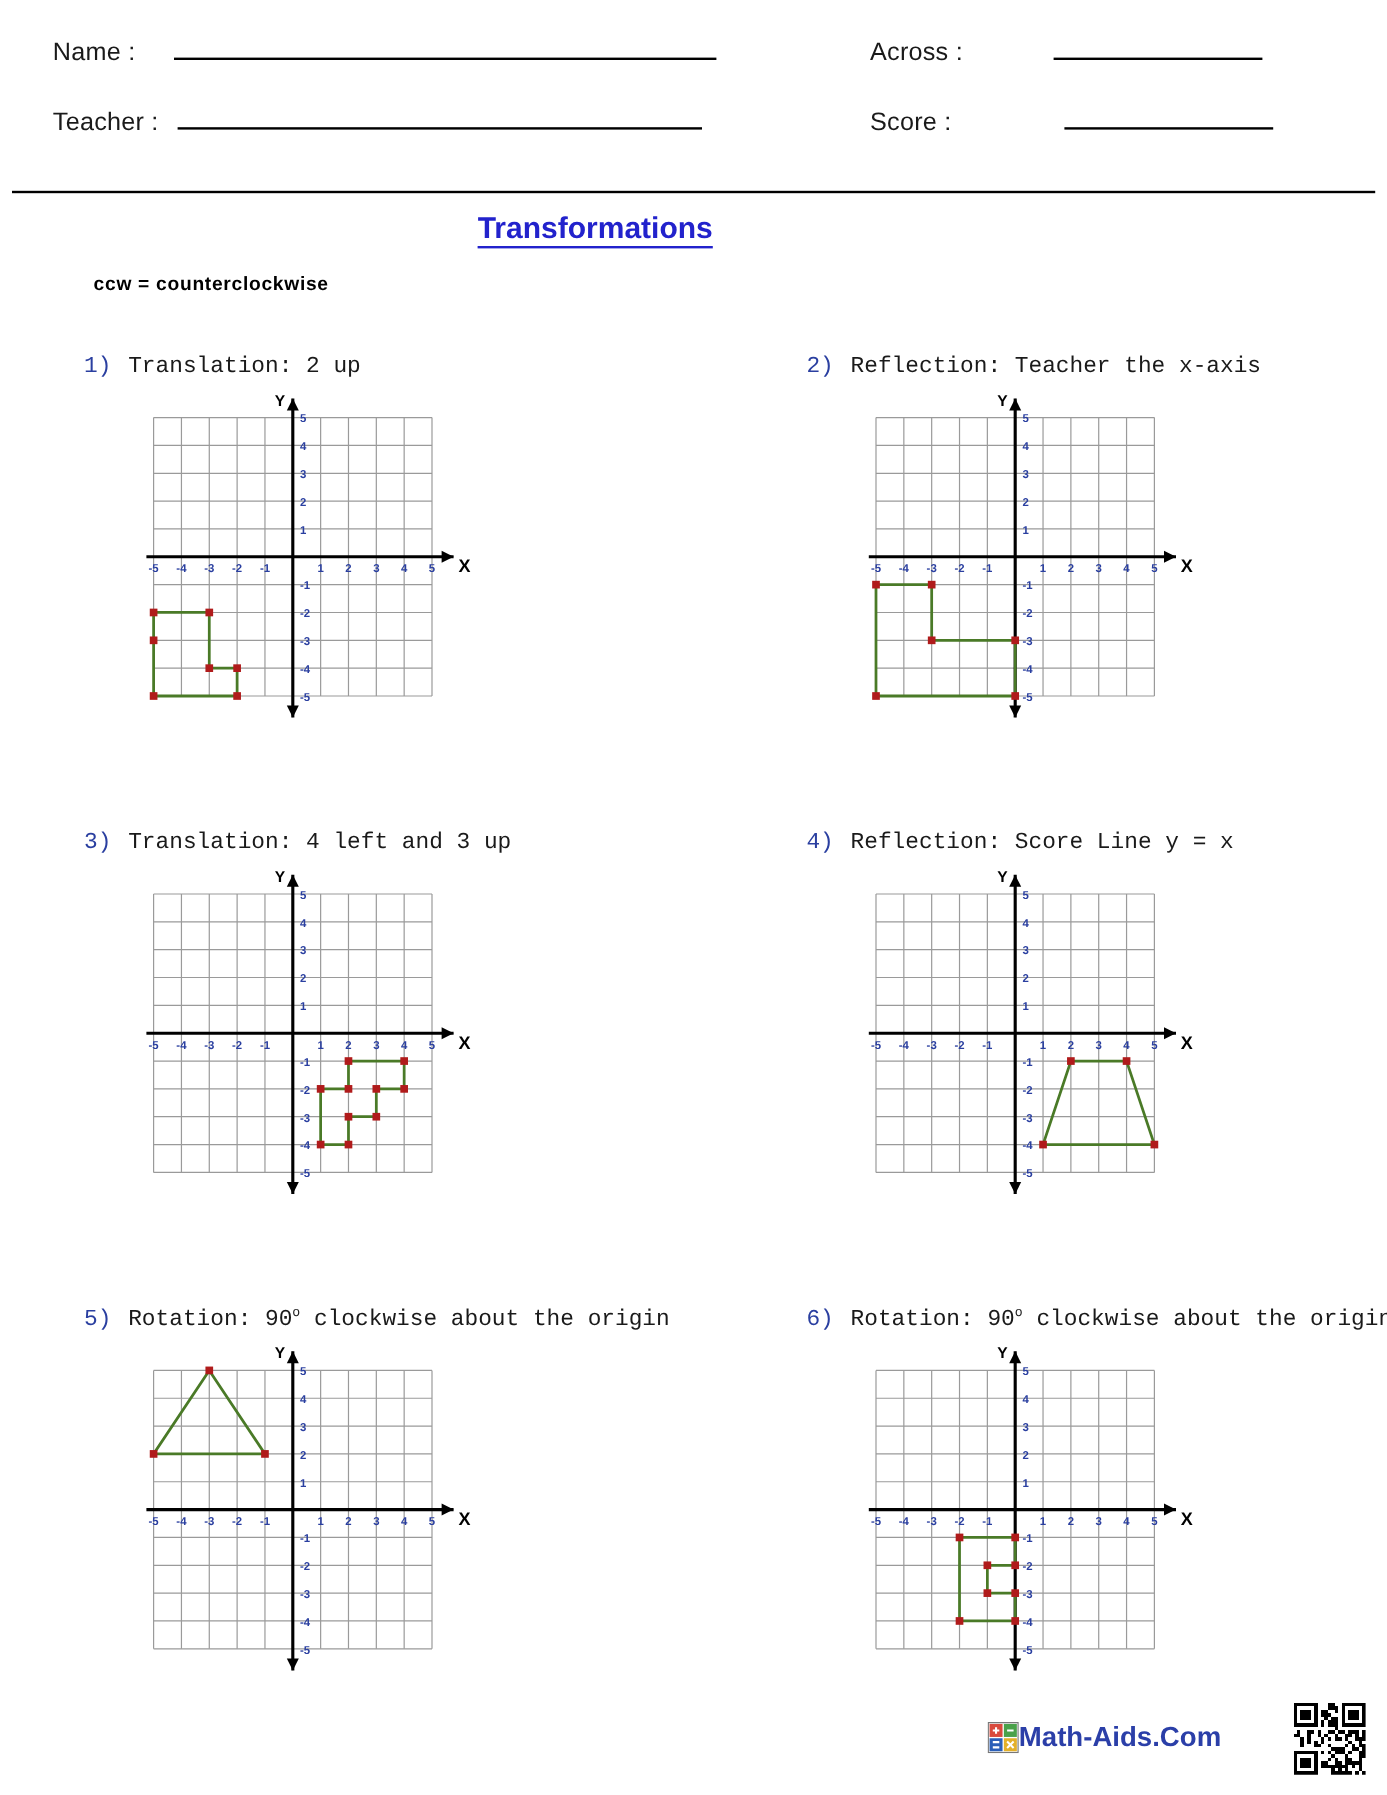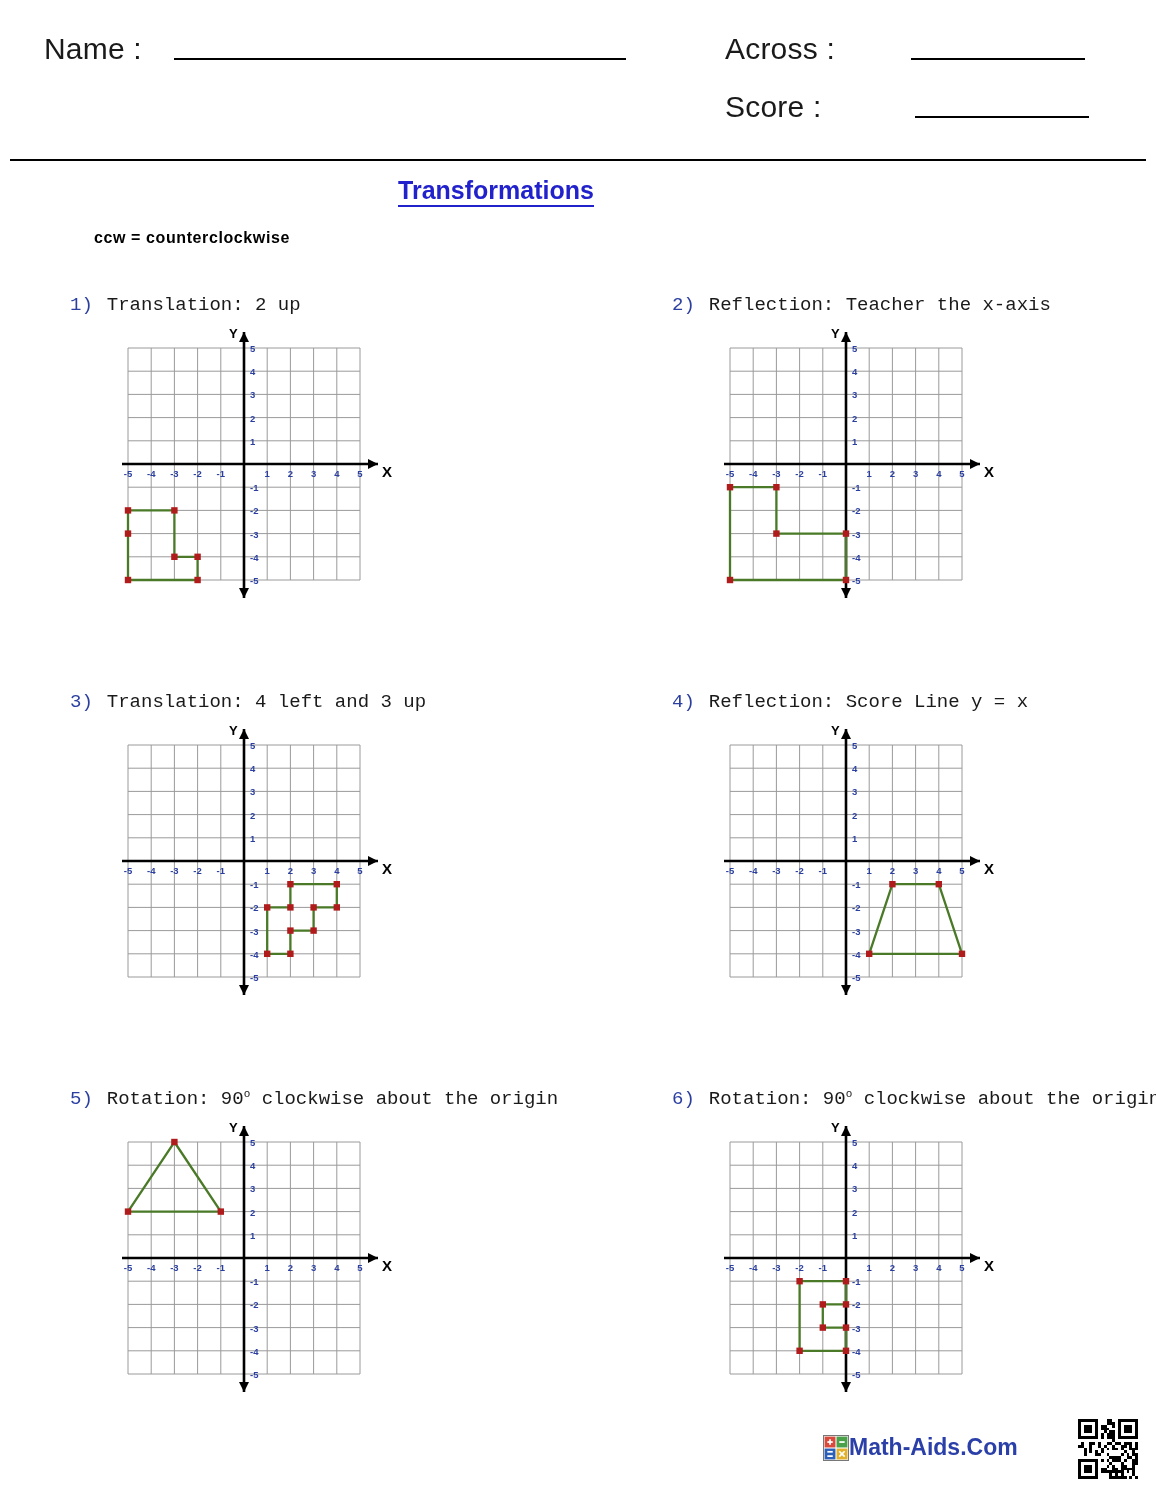--- a/index.html
+++ b/index.html
@@ -8,35 +8,35 @@
     background:#ffffff;
     font-family:"Liberation Sans", sans-serif;
     color:#000000;
     position:relative;
     overflow:hidden;
   }
 
   
   .header { position:absolute; left:0; top:0; width:1156px; height:160px; }
   .hdr-row { position:absolute; display:flex; align-items:flex-end; }
-  .hdr-label { font-size:30px; color:#1a1a1a; white-space:nowrap; letter-spacing:0.2px; }
+  .hdr-label { font-size:21px; color:#1a1a1a; white-space:nowrap; letter-spacing:0.2px; }
   .hdr-line { border-bottom:2px solid #000; height:0; }
 
   .hdr-rule { position:absolute; left:10px; top:159px; width:1136px; height:0; border-bottom:2px solid #000; }
 
   
   .title {
     position:absolute; left:0; top:176px; width:992px;
     text-align:center; font-size:25px; font-weight:bold;
     color:#2222cc;
   }
   .title span { border-bottom:2px solid #2222cc; padding-bottom:1px; }
 
   .ccw {
-    position:absolute; left:94px; top:229px;
+    position:absolute; left:78px; top:229px;
     font-size:16px; font-weight:bold; color:#000;
     letter-spacing:0.6px;
   }
 
   
   .problem { position:absolute; }
   .p-head { position:absolute; top:0; left:0; white-space:nowrap;font-family:Liberation Mono, monospace; }
   .p-num { font-size:19px; color:#2a3fa0; }
   .p-text { font-size:19px; color:#1a1a1a; margin-left:14px; }
   .p-text sup { font-size:11px; vertical-align:super; }
@@ -55,20 +55,24 @@
 </head>
 <body>
 
 <div class="header">
 
   <div class="hdr-row" style="left:44px; top:32px;">
     <span class="hdr-label">Name :</span>
     <span class="hdr-line" style="width:452px; margin-left:32px; margin-bottom:6px;"></span>
   </div>
 
+  <div class="hdr-row" style="left:44px; top:90px;">
+    <span class="hdr-label">Teacher :</span>
+    <span class="hdr-line" style="width:437px; margin-left:16px; margin-bottom:6px;"></span>
+  </div>
 
   <div class="hdr-row" style="left:725px; top:32px;">
     <span class="hdr-label">Across :</span>
     <span class="hdr-line" style="width:174px; margin-left:76px; margin-bottom:6px;"></span>
   </div>
 
   <div class="hdr-row" style="left:725px; top:90px;">
     <span class="hdr-label">Score :</span>
     <span class="hdr-line" style="width:174px; margin-left:94px; margin-bottom:6px;"></span>
   </div>

